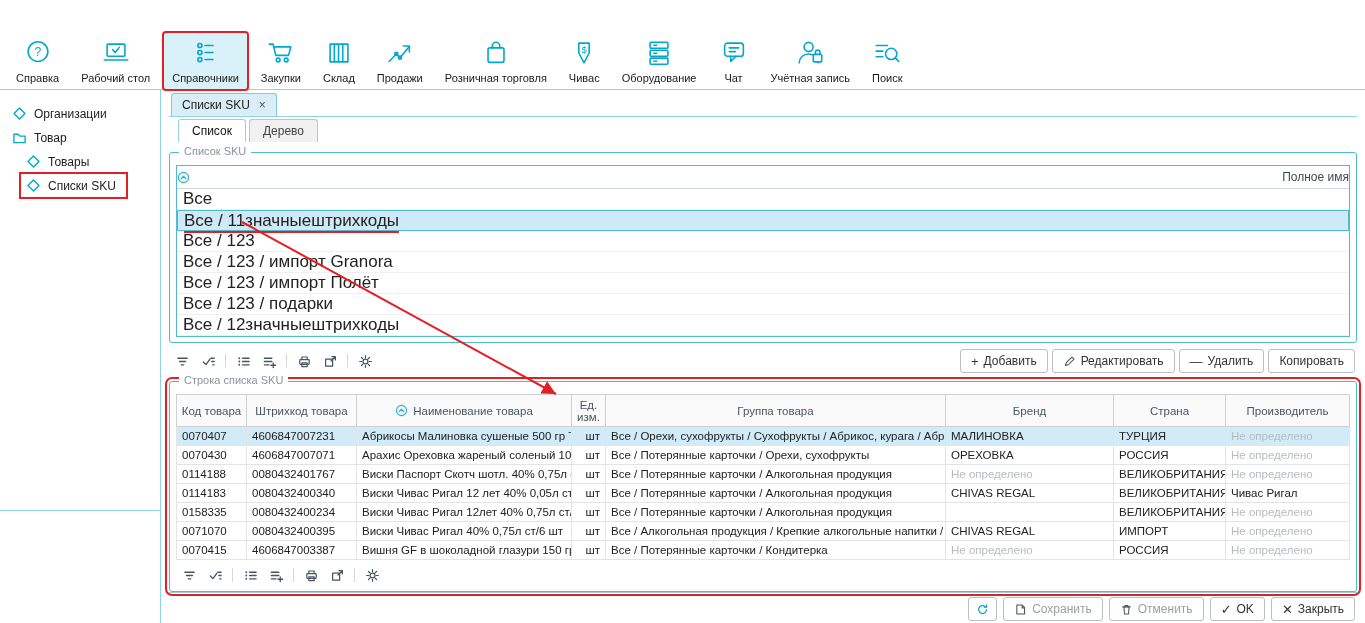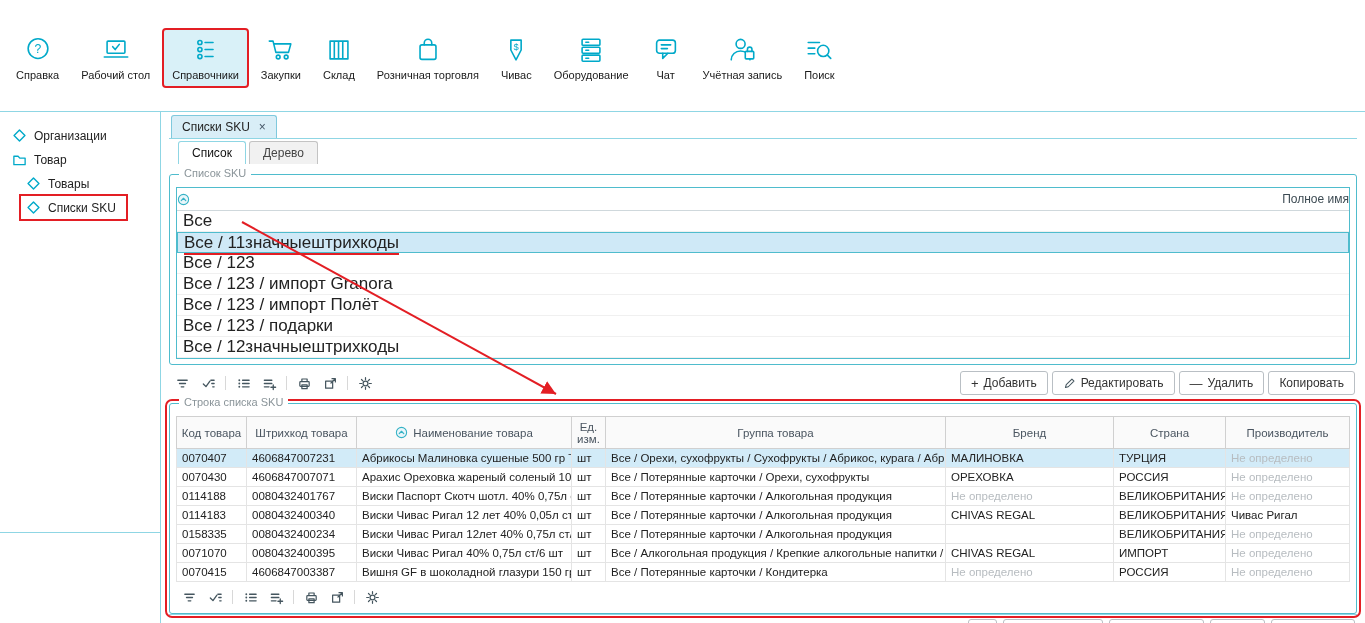--- a/index.html
+++ b/index.html
@@ -1,20 +1,20 @@
 <!DOCTYPE html>
 <html><head>
 <meta charset="utf-8">
 <style>
   html,body{margin:0;padding:0;background:#fff}
   body{font-family:"Liberation Sans",sans-serif;-webkit-font-smoothing:antialiased}
   .app{position:relative;width:1365px;height:623px;background:#fff;overflow:hidden;font-size:12px;color:#333}
 
   
-  .toolbar{height:112px;border-bottom:1px solid #8fd6e4;display:flex;align-items:center;gap:6px;padding:5px 0 0 8px;box-sizing:border-box}
+  .toolbar{height:90px;border-bottom:1px solid #8fd6e4;display:flex;align-items:flex-end;gap:6px;padding:5px 0 0 8px;box-sizing:border-box}
   .tb-item{display:flex;flex-direction:column;align-items:center;gap:4px;padding:5px 8px;cursor:pointer;border-radius:2px}
   .tb-item.active{background:#d9f1f8;outline:2px solid #e31e24}
   .tb-icon{width:30px;height:30px;display:block}
   .tb-label{font-size:11px;color:#1a1a1a;white-space:nowrap}
 
   
   .body-row{display:flex;height:536px}
   .sidebar{width:161px;flex:none;border-right:1px solid #8fd6e4;padding-top:10px;position:relative;box-sizing:border-box}
   .sidebar::after{content:"";position:absolute;left:0;right:0;top:420px;border-top:1px solid #8fd6e4}
   .side-item{display:flex;align-items:center;gap:7px;margin:3px 0 3px 8px;padding:3px 9px 3px 4px;width:fit-content;cursor:pointer}
@@ -59,21 +59,21 @@
   .btn svg{width:13px;height:13px}
   .btn.disabled{color:#9aa0a5}
   .btn.icon-only{padding:0 7px}
 
   
   .sku-table{width:100%;border-collapse:collapse;table-layout:fixed;background:#fff}
   .sku-table th{border:1px solid #d0d0d0;background:#fafafa;font-weight:normal;font-size:11.5px;color:#4a5560;padding:2px 4px;height:32px;overflow:hidden;box-sizing:border-box}
   .sku-table td{border:1px solid #e4e4e4;font-size:11.5px;color:#222;padding:1px 5px;height:19px;white-space:nowrap;overflow:hidden;box-sizing:border-box}
   .sku-table tr.selected td{background:#d2ebf8}
   .sku-table td.muted{color:#b7bcc0}
-  .sku-table td.center{text-align:left}
+  .sku-table td.center{text-align:right}
   .th-flex{display:flex;align-items:flex-end;justify-content:center;gap:5px}
   .sort-icon{width:13px;height:13px;flex:none}
 
   
   .footer{border-top:1px solid #8fd6e4;height:28px;display:flex;align-items:center;justify-content:flex-end;gap:6px;padding:2px 2px 0}
 
   
   .annotations{position:absolute;inset:0;pointer-events:none;z-index:60}
 </style>
 </head>
@@ -272,20 +272,26 @@
       <svg class="tb-icon">
           <use href="#s-cart"></use>
         </svg>
       <span class="tb-label">Закупки</span>
     </div>
     <div class="tb-item">
       <svg class="tb-icon">
           <use href="#s-crate"></use>
         </svg>
       <span class="tb-label">Склад</span>
+    </div>
+    <div class="tb-item">
+      <svg class="tb-icon">
+          <use href="#s-chart"></use>
+        </svg>
+      <span class="tb-label">Продажи</span>
     </div>
     <div class="tb-item">
       <svg class="tb-icon">
           <use href="#s-bag"></use>
         </svg>
       <span class="tb-label">Розничная торговля</span>
     </div>
     <div class="tb-item">
       <svg class="tb-icon">
           <use href="#s-tag"></use>

